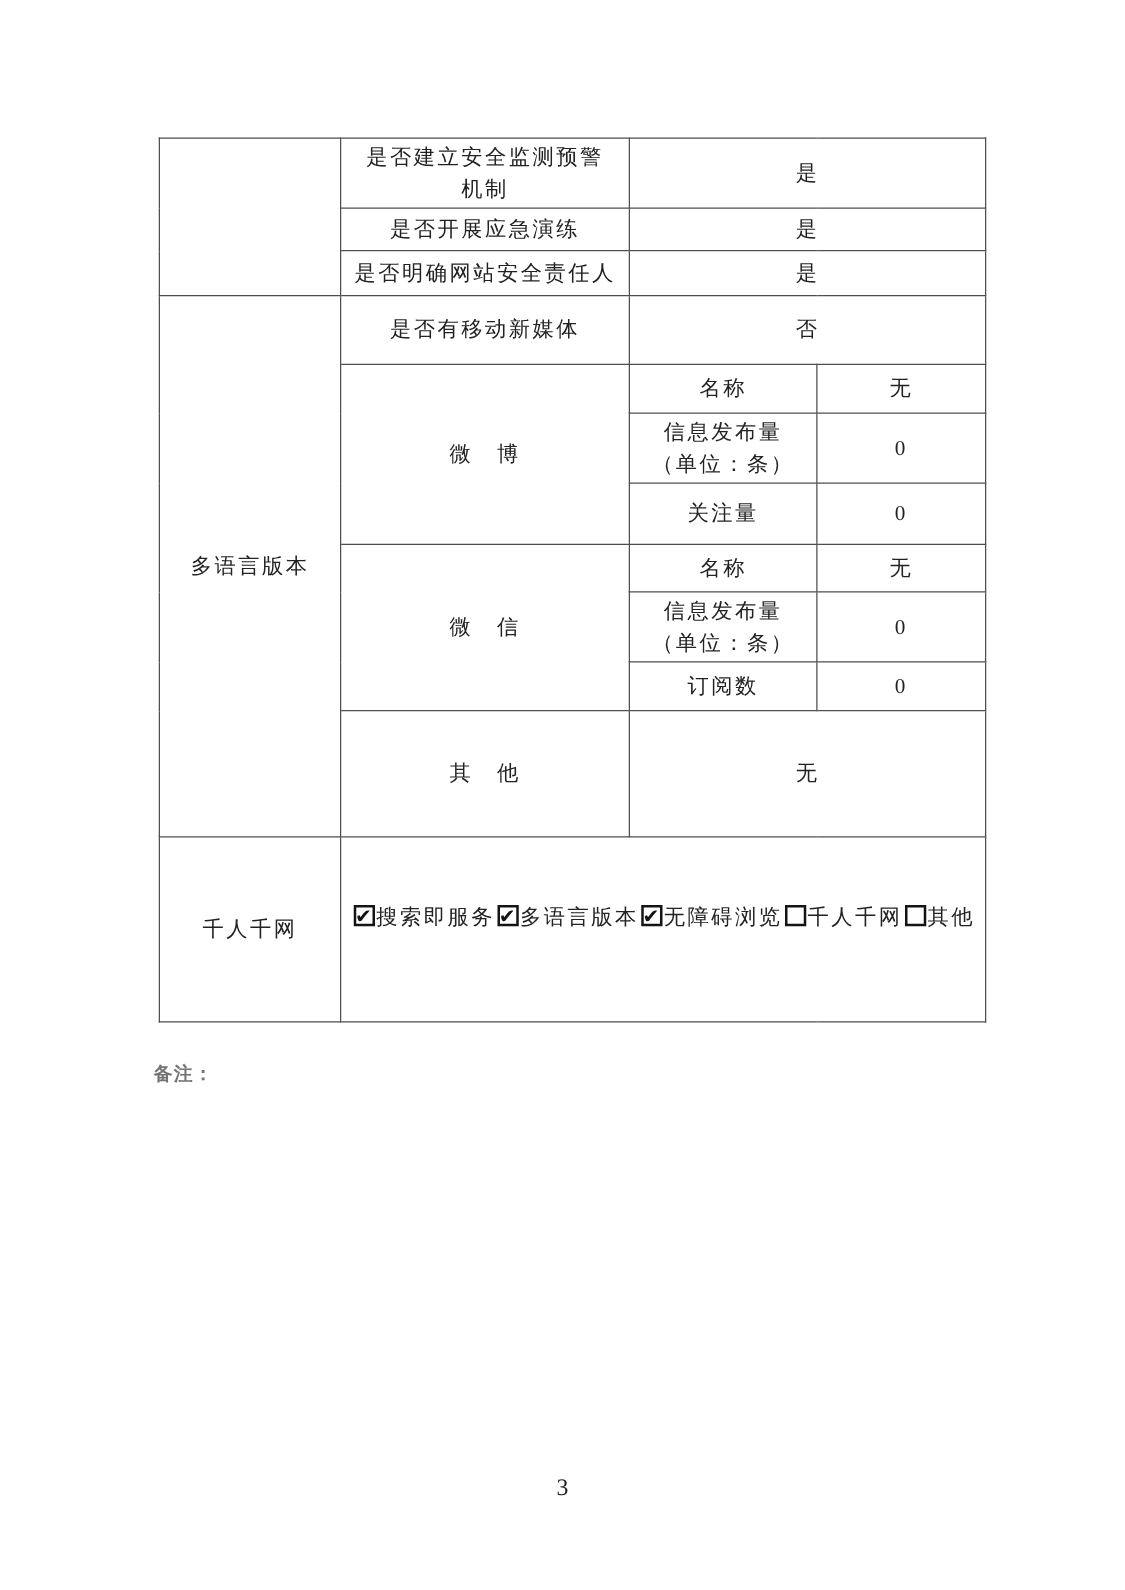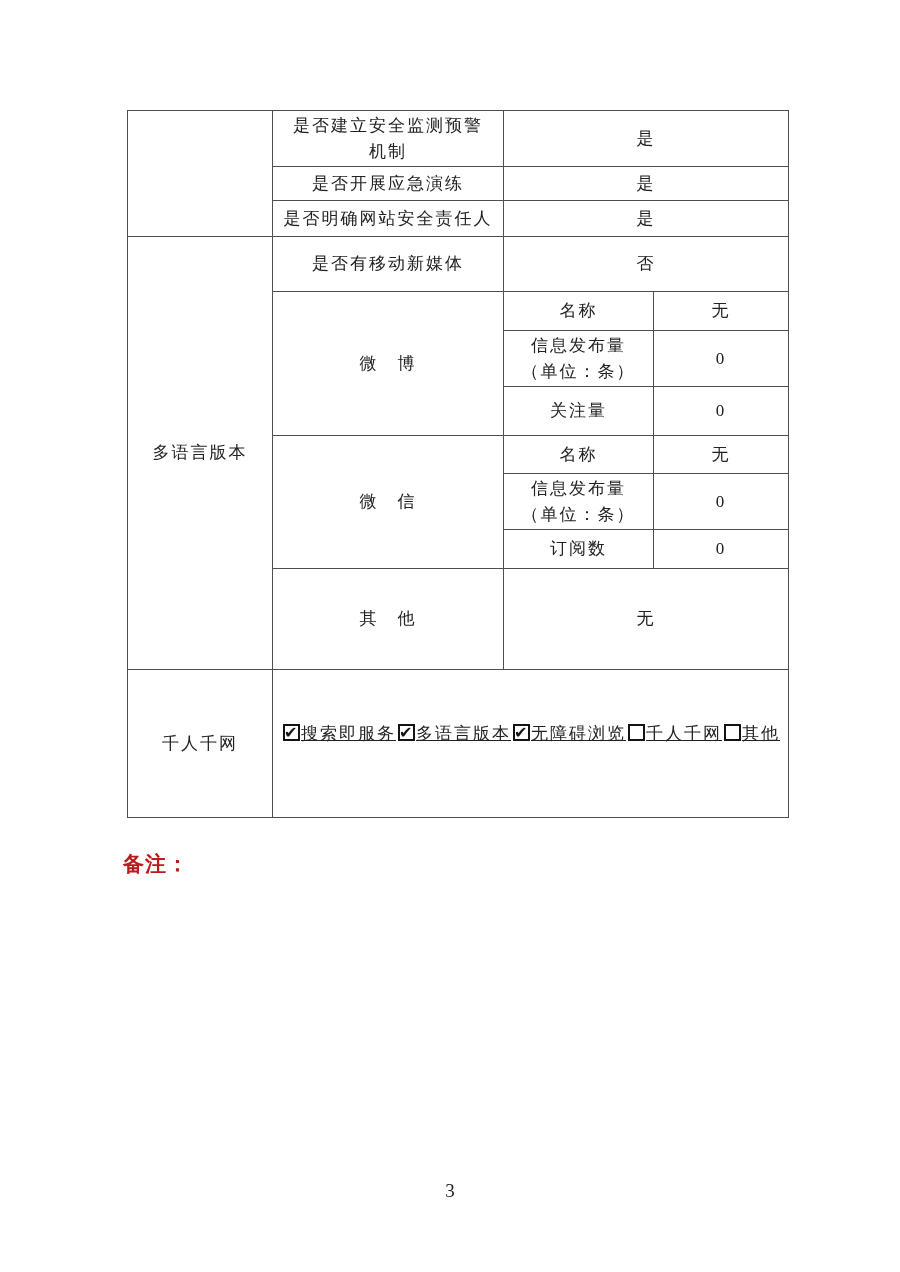--- a/index.html
+++ b/index.html
@@ -35,21 +35,21 @@
     color: #222222;
     overflow: hidden;
   }
   td.pre { white-space: pre-line; }
   .innovation-line {
     white-space: nowrap;
     letter-spacing: 2px;
     position: relative;
     top: -10px;
   }
-  .opt { display: inline; text-decoration: underline; }
+  .opt { display: inline; }
   .cb {
     display: inline-block;
     width: 13px;
     height: 13px;
     border: 2.5px solid #141414;
     position: relative;
     vertical-align: -2px;
     margin: 0 1px 0 2px;
     background: #ffffff;
   }
@@ -61,24 +61,24 @@
     font-size: 16px;
     font-weight: bold;
     color: #141414;
     font-family: "DejaVu Sans", sans-serif;
     letter-spacing: 0;
   }
   .remark {
     position: absolute;
     left: 123px;
     top: 850px;
-    font-size: 21px;
+    font-size: 15px;
     font-weight: bold;
     letter-spacing: 1px;
-    color: #b91c1c;
+    color: #737373;
   }
   .page-number {
     position: absolute;
     left: 0;
     right: 0;
     top: 1180px;
     text-align: center;
     font-size: 19px;
     color: #222222;
   }

